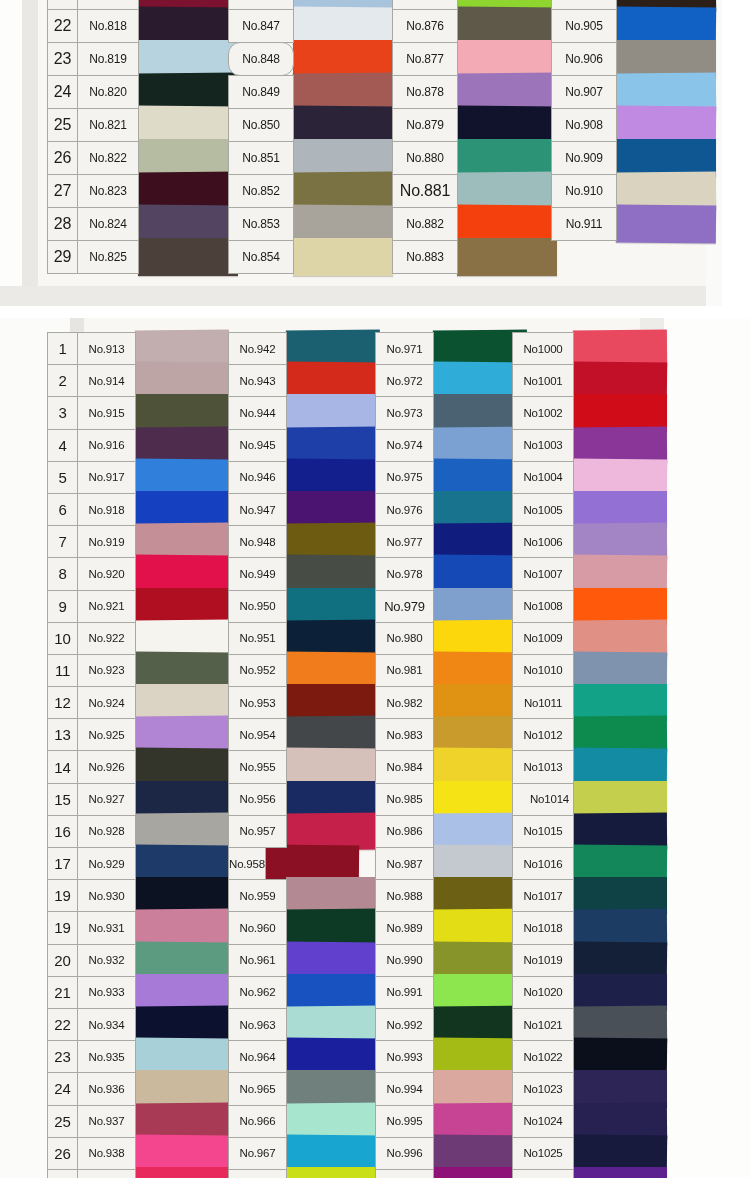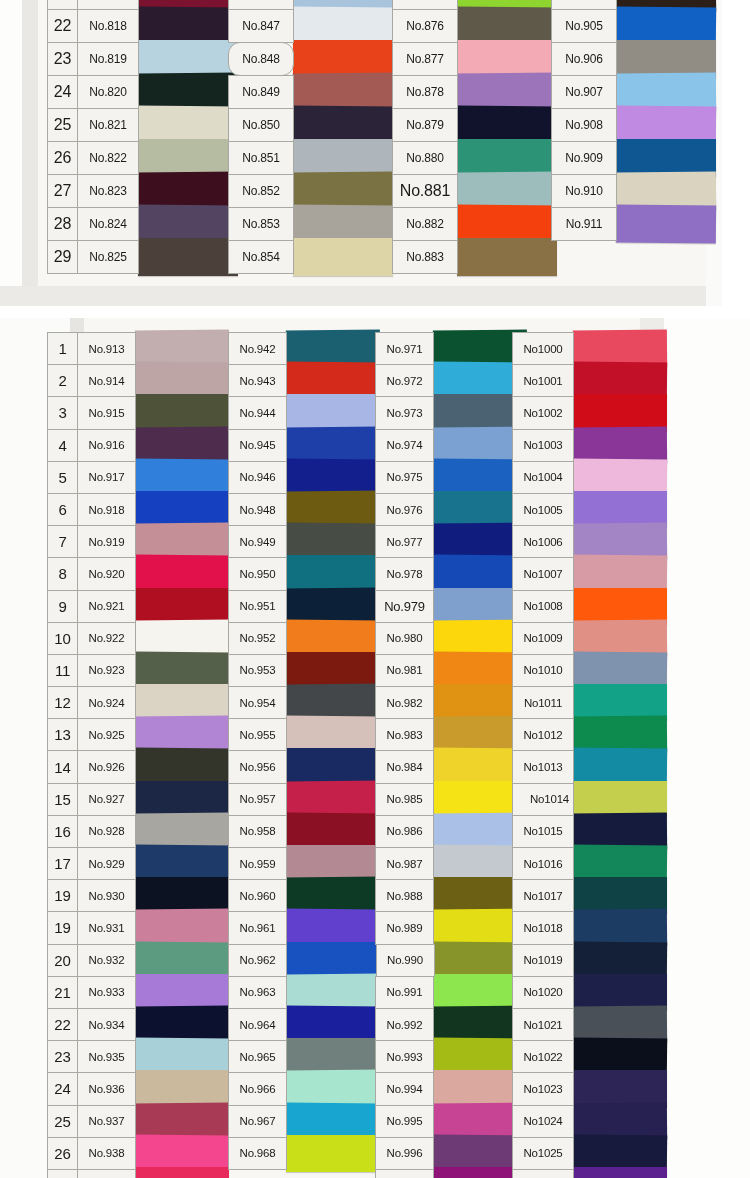--- a/index.html
+++ b/index.html
@@ -567,20 +567,26 @@
               <i style="background: rgb(31, 63, 168);"></i>
             </div>
           </div>
           <div class="srow" style="height: 33.2px; margin-top: -1px;">
             <div class="code" style="width: 59px; margin-left: 0px; font-size: 11.5px;">No.946</div>
             <div class="chip tilt2" title="No.946" style="width: 94px; flex: 0 0 94px;">
               <i style="background: rgb(20, 31, 142);"></i>
             </div>
           </div>
           <div class="srow" style="height: 33.2px; margin-top: -1px;">
+            <div class="code" style="width: 59px; margin-left: 0px; font-size: 11.5px;">No.947</div>
+            <div class="chip" title="No.947" style="width: 94px; flex: 0 0 94px;">
+              <i style="background: rgb(75, 20, 112);"></i>
+            </div>
+          </div>
+          <div class="srow" style="height: 33.2px; margin-top: -1px;">
             <div class="code" style="width: 59px; margin-left: 0px; font-size: 11.5px;">No.948</div>
             <div class="chip tilt" title="No.948" style="width: 94px; flex: 0 0 94px;">
               <i style="background: rgb(108, 91, 16);"></i>
             </div>
           </div>
           <div class="srow" style="height: 33.2px; margin-top: -1px;">
             <div class="code" style="width: 59px; margin-left: 0px; font-size: 11.5px;">No.949</div>
             <div class="chip tilt2" title="No.949" style="width: 94px; flex: 0 0 94px;">
               <i style="background: rgb(71, 77, 69);"></i>
             </div>
@@ -627,21 +633,21 @@
               <i style="background: rgb(25, 42, 99);"></i>
             </div>
           </div>
           <div class="srow" style="height: 33.2px; margin-top: -1px;">
             <div class="code" style="width: 59px; margin-left: 0px; font-size: 11.5px;">No.957</div>
             <div class="chip tilt" title="No.957" style="width: 94px; flex: 0 0 94px;">
               <i style="background: rgb(196, 32, 73);"></i>
             </div>
           </div>
           <div class="srow" style="height: 33.2px; margin-top: -1px;">
-            <div class="code" style="width: 59px; margin-left: 0px; font-size: 11.5px;">No.958</div>
+            <div class="code" style="width: 38px; margin-left: 0px; font-size: 11.5px;">No.958</div>
             <div class="chip tilt2" title="No.958" style="width: 94px; flex: 0 0 94px;">
               <i style="background: rgb(139, 16, 36);"></i>
             </div>
           </div>
           <div class="srow" style="height: 33.2px; margin-top: -1px;">
             <div class="code" style="width: 59px; margin-left: 0px; font-size: 11.5px;">No.959</div>
             <div class="chip" title="No.959" style="width: 94px; flex: 0 0 94px;">
               <i style="background: rgb(179, 138, 148);"></i>
             </div>
           </div>
@@ -808,21 +814,21 @@
             <div class="chip" title="No.988" style="width: 94px; flex: 0 0 94px;">
               <i style="background: rgb(107, 96, 20);"></i>
             </div>
           </div>
           <div class="srow" style="height: 33.2px; margin-top: -1px;">
             <div class="code" style="width: 59px; margin-left: 0px; font-size: 11.5px;">No.989</div>
             <div class="chip tilt" title="No.989" style="width: 94px; flex: 0 0 94px;">
               <i style="background: rgb(227, 221, 21);"></i>
             </div>
           </div>
-          <div class="srow" style="height: 33.2px; margin-top: -1px; justify-content: center;">
+          <div class="srow" style="height: 33.2px; margin-top: -1px;">
             <div class="code" style="width: 59px; margin-left: 0px; font-size: 11.5px;">No.990</div>
             <div class="chip tilt2" title="No.990" style="width: 94px; flex: 0 0 94px;">
               <i style="background: rgb(135, 148, 42);"></i>
             </div>
           </div>
           <div class="srow" style="height: 33.2px; margin-top: -1px;">
             <div class="code" style="width: 59px; margin-left: 0px; font-size: 11.5px;">No.991</div>
             <div class="chip" title="No.991" style="width: 94px; flex: 0 0 94px;">
               <i style="background: rgb(142, 230, 79);"></i>
             </div>

